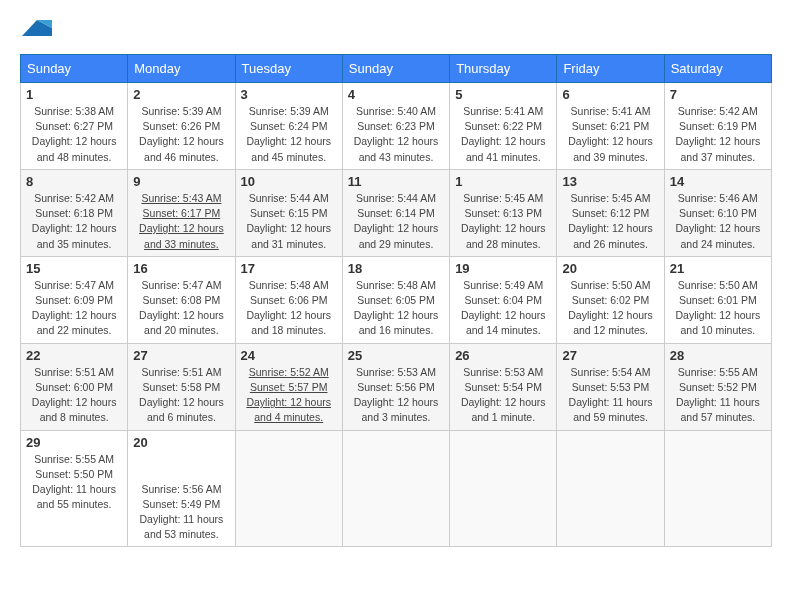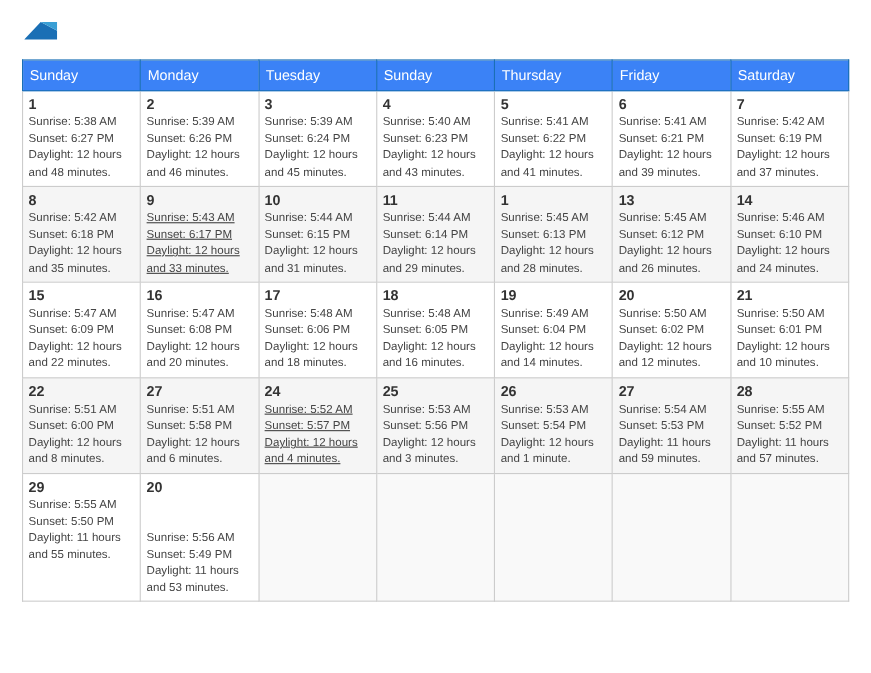--- a/index.html
+++ b/index.html
@@ -68,20 +68,21 @@
       font-size: 13px;
       font-weight: bold;
       color: #333;
       display: block;
       margin-bottom: 2px;
     }
     .day-detail {
       color: #444;
       font-size: 10.5px;
       line-height: 1.45;
+      text-align: center;
     }
     td.empty {
       background: #f9f9f9;
     }
   </style>
 </head>
 <body>
 
 <div class="header">
   <div class="logo">

